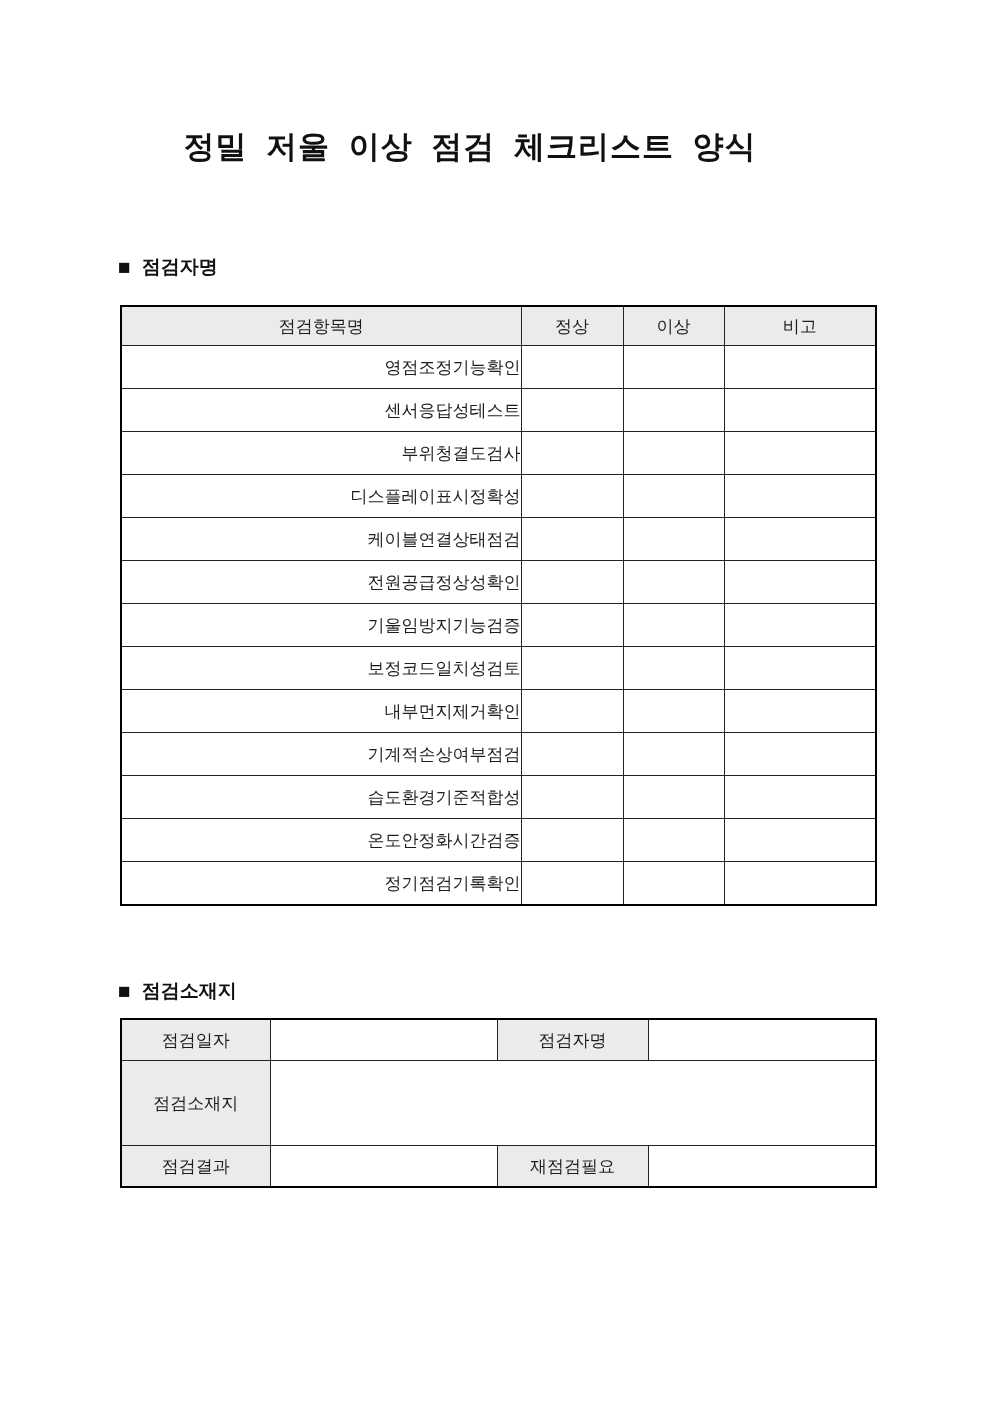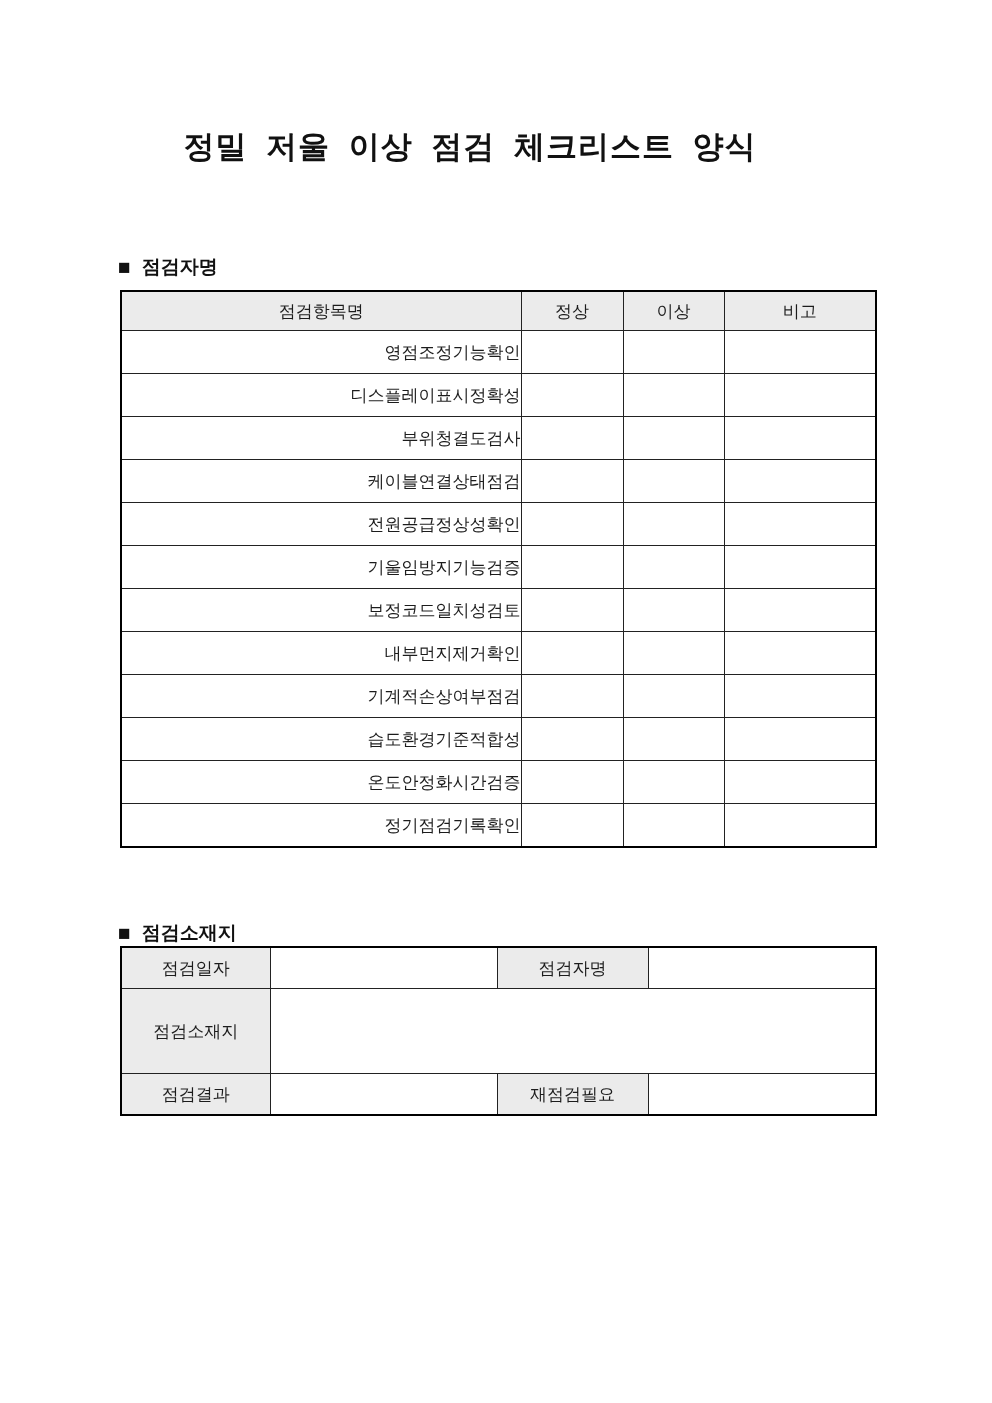--- a/index.html
+++ b/index.html
@@ -49,22 +49,22 @@
   .heading-summary { margin-top: 72px; }
 
   table {
     border-collapse: collapse;
     margin-left: 120px;
     width: 755px;
     table-layout: fixed;
     font-size: 17px;
     color: #1c1c1c;
   }
-  .checklist-table { margin-top: 10px; }
-  .summary-table { }
+  .checklist-table { margin-top: 25px; }
+  .summary-table { margin-top: 14px; }
   table, th, td {
     border: 1px solid #222222;
   }
   table {
     border: 2px solid #000000;
   }
   th {
     background: #ebebeb;
     font-weight: normal;
     text-align: center;
@@ -119,30 +119,36 @@
       </tr>
     </thead>
     <tbody>
     <tr>
       <td>영점조정기능확인</td>
       <td class="blank-cell"></td>
       <td class="blank-cell"></td>
       <td class="blank-cell"></td>
     </tr>
 
+    <tr>
+      <td>센서응답성테스트</td>
+      <td class="blank-cell"></td>
+      <td class="blank-cell"></td>
+      <td class="blank-cell"></td>
+    </tr>
+
+    <tr>
+      <td>부위청결도검사</td>
+      <td class="blank-cell"></td>
+      <td class="blank-cell"></td>
+      <td class="blank-cell"></td>
+    </tr>
 
     <tr>
       <td>디스플레이표시정확성</td>
-      <td class="blank-cell"></td>
-      <td class="blank-cell"></td>
-      <td class="blank-cell"></td>
-    </tr>
-
-    <tr>
-      <td>부위청결도검사</td>
       <td class="blank-cell"></td>
       <td class="blank-cell"></td>
       <td class="blank-cell"></td>
     </tr>
 
     <tr>
       <td>케이블연결상태점검</td>
       <td class="blank-cell"></td>
       <td class="blank-cell"></td>
       <td class="blank-cell"></td>

